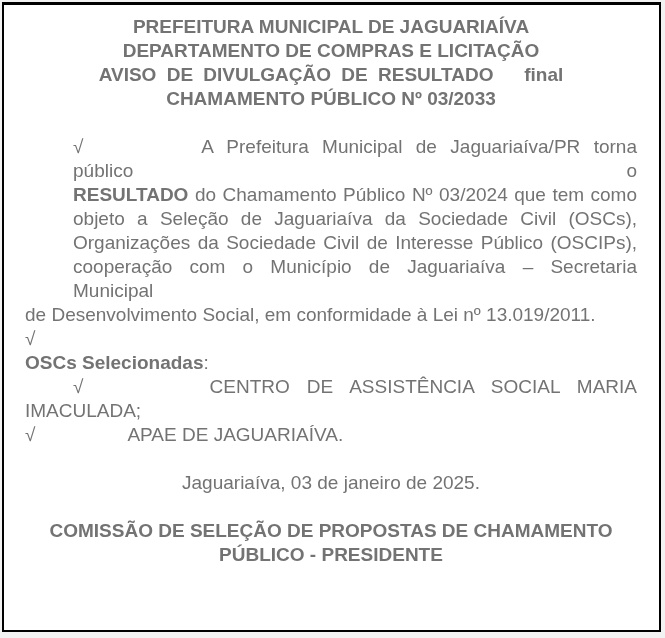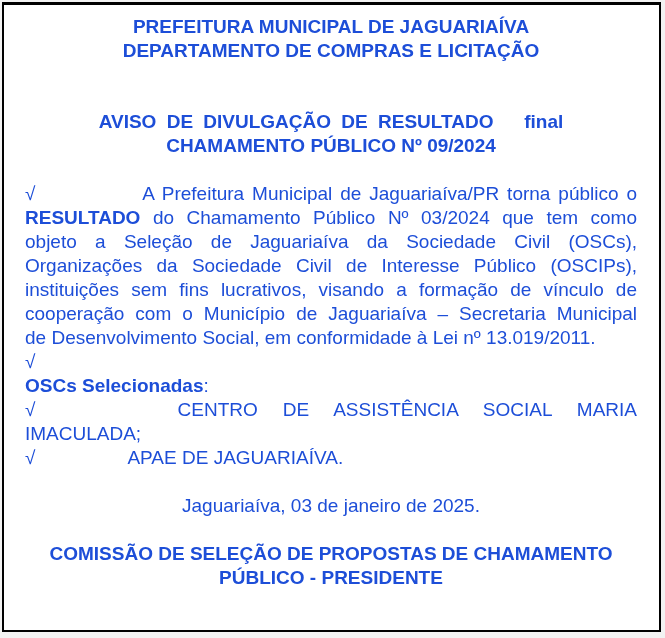--- a/index.html
+++ b/index.html
@@ -18,68 +18,68 @@
     position: absolute;
     left: 2px;
     top: 2px;
     width: 659px;
     height: 630px;
     box-sizing: border-box;
     background: #ffffff;
     border: 2px solid #000000;
     border-top-width: 3px;
     padding: 10px 22px 0 21px;
-    color: #1d4ed8;
+    color: #737373;
     font-size: 19px;
     line-height: 24px;
   }
   .line { min-height: 24px; }
   .center { text-align: center; }
   .bold { font-weight: bold; }
   .just {
     text-align: justify;
     text-align-last: justify;
+    margin-left: 48px;
   }
-  .pre { white-space: pre-wrap; margin-top: 47px; }
+  .pre { white-space: pre-wrap; }
   .hdr3 { word-spacing: 5px; }
   .tab {
     display: inline-block;
     width: 92px;
   }
   .blank { height: 24px; }
   .header-block { margin-bottom: 0; }
 </style>
 </head>
 <body>
 
 <div class="canvas">
   <div class="page">
 
     <div class="header-block">
       <div class="line center bold">PREFEITURA MUNICIPAL DE JAGUARIAÍVA</div>
       <div class="line center bold">DEPARTAMENTO DE COMPRAS E LICITAÇÃO</div>
       <div class="line center bold pre hdr3">AVISO DE DIVULGAÇÃO DE RESULTADO   final</div>
-      <div class="line center bold">CHAMAMENTO PÚBLICO Nº 09/2024</div>
+      <div class="line center bold">CHAMAMENTO PÚBLICO Nº 03/2033</div>
     </div>
 
     <div class="blank"></div>
 
     <div>
       <div class="line just">
         <span>√</span>
         <span class="tab"></span>
         <span>A Prefeitura Municipal de Jaguariaíva/PR torna público o</span>
       </div>
       <div class="line just">
         <b>RESULTADO</b>
         <span>do Chamamento Público Nº 03/2024 que tem como</span>
       </div>
       <div class="line just">objeto a Seleção de Jaguariaíva da Sociedade Civil (OSCs),</div>
       <div class="line just">Organizações da Sociedade Civil de Interesse Público (OSCIPs),</div>
-      <div class="line just">instituições sem fins lucrativos, visando a formação de vínculo de</div>
       <div class="line just">cooperação com o Município de Jaguariaíva – Secretaria Municipal</div>
       <div class="line">de Desenvolvimento Social, em conformidade à Lei nº 13.019/2011.</div>
     </div>
 
     <div class="line">
       <span>√</span>
     </div>
 
     <div class="line"><b>OSCs Selecionadas</b><span>:</span></div>
 

